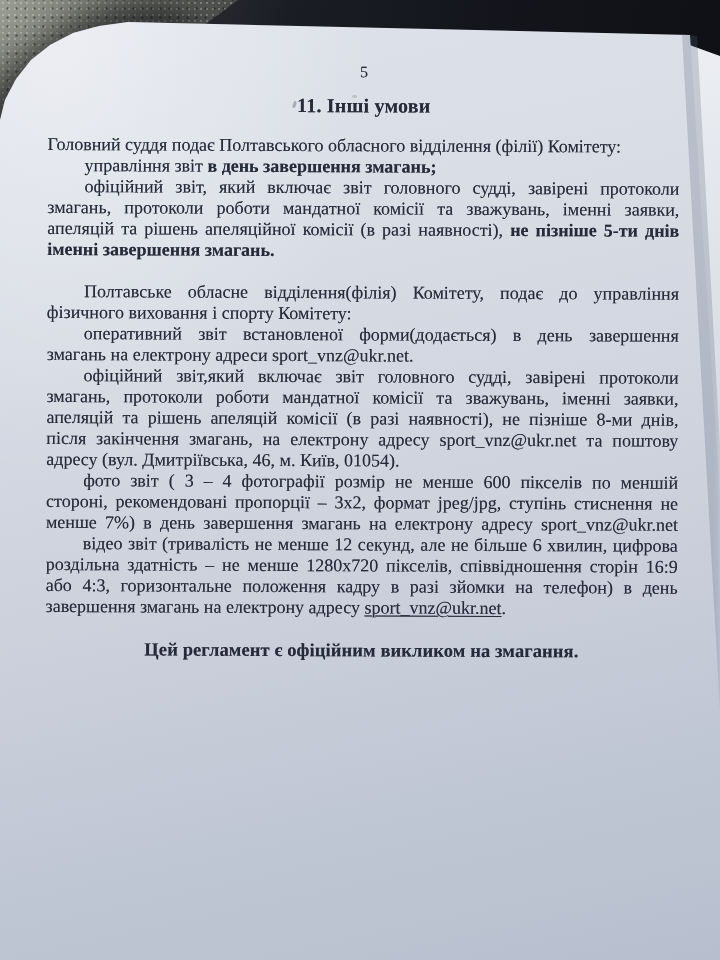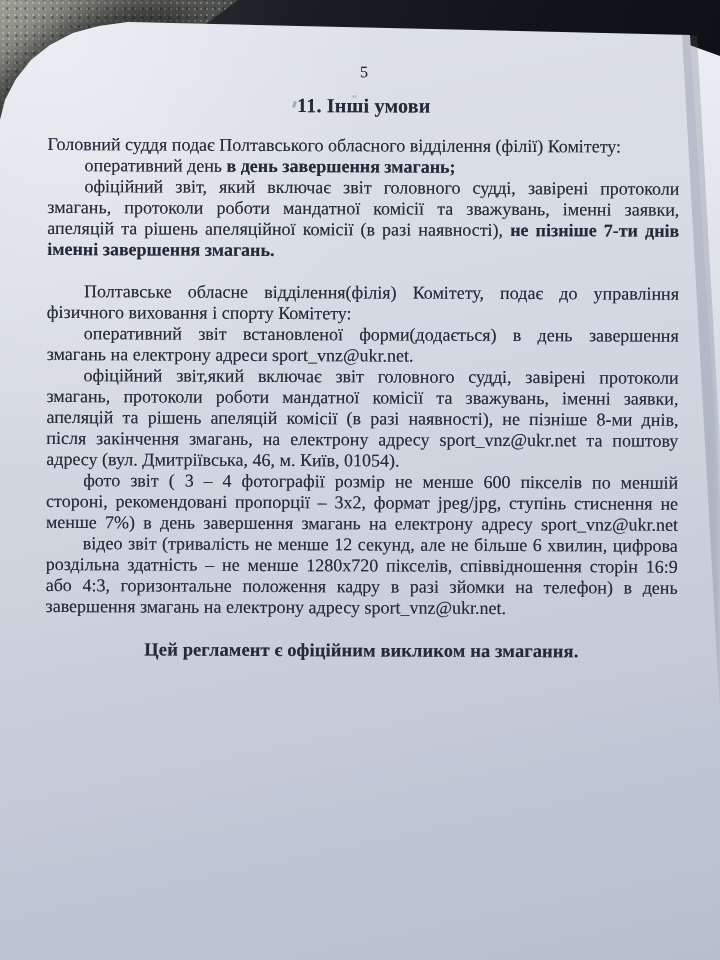--- a/index.html
+++ b/index.html
@@ -69,21 +69,21 @@
     text-shadow:0 0 .5px rgba(38,44,62,.55);
   }
   .page-number{text-align:center;font-size:16px;}
   .heading{text-align:center;font-weight:bold;font-size:20px;line-height:24px;margin-top:11px;letter-spacing:.2px;}
   .paragraphs{margin-top:18px;}
   .paragraph + .paragraph{margin-top:21px;}
   .line{white-space:pre-wrap;}
   .line.indent{text-indent:37px;}
   .line.justify{text-align:justify;text-align-last:justify;}
   .bold{font-weight:bold;text-align:right;}
-  .underline{text-decoration-thickness:1px;text-underline-offset:2px;}
+  .underline{text-decoration:underline;text-decoration-thickness:1px;text-underline-offset:2px;}
   .closing{text-align:center;font-weight:bold;margin-top:22px;font-size:18.5px;letter-spacing:.1px;}
 </style>
 </head>
 <body>
 
 <div class="photo">
   <div class="bg"></div>
   <div class="ground"></div>
   <div class="curl-shadow"></div>
   <div class="sheet2"></div>
@@ -91,24 +91,24 @@
   <div class="edge-crease"></div>
   <div class="speck s1"></div>
   <div class="speck s2"></div>
 
   <div class="text-layer">
     <div class="page-number">5</div>
     <div class="heading">11. Інші умови</div>
     <div class="paragraphs">
         <div class="paragraph">
           <div class="line"><span>Головний суддя подає Полтавського обласного відділення (філії) Комітету:</span></div>
-          <div class="line indent"><span>оперативний день </span><span class="bold">в день завершення змагань;</span></div>
+          <div class="line indent"><span>управління звіт </span><span class="bold">в день завершення змагань;</span></div>
           <div class="line justify indent"><span>офіційний звіт, який включає звіт головного судді, завірені протоколи</span></div>
           <div class="line justify"><span>змагань, протоколи роботи мандатної комісії та зважувань, іменні заявки,</span></div>
-          <div class="line justify"><span>апеляцій та рішень апеляційної комісії (в разі наявності), </span><span class="bold">не пізніше 7-ти днів</span></div>
+          <div class="line justify"><span>апеляцій та рішень апеляційної комісії (в разі наявності), </span><span class="bold">не пізніше 5-ти днів</span></div>
           <div class="line"><span class="bold">іменні завершення змагань.</span></div>
         </div>
         <div class="paragraph">
           <div class="line justify indent"><span>Полтавське обласне відділення(філія) Комітету, подає до управління</span></div>
           <div class="line"><span>фізичного виховання і спорту Комітету:</span></div>
           <div class="line justify indent"><span>оперативний звіт встановленої форми(додається) в день завершення</span></div>
           <div class="line"><span>змагань на електрону адреси sport_vnz@ukr.net.</span></div>
           <div class="line justify indent"><span>офіційний звіт,який включає звіт головного судді, завірені протоколи</span></div>
           <div class="line justify"><span>змагань, протоколи роботи мандатної комісії та зважувань, іменні заявки,</span></div>
           <div class="line justify"><span>апеляцій та рішень апеляцій комісії (в разі наявності), не пізніше 8-ми днів,</span></div>

